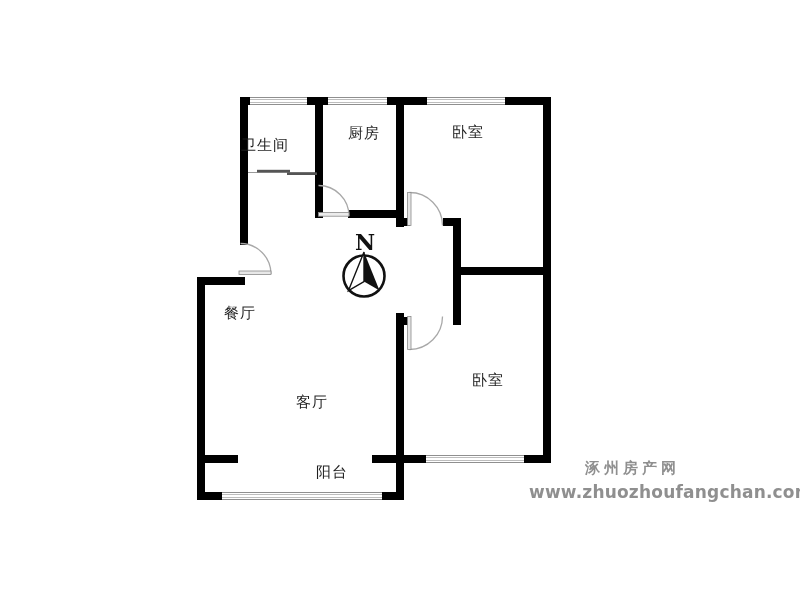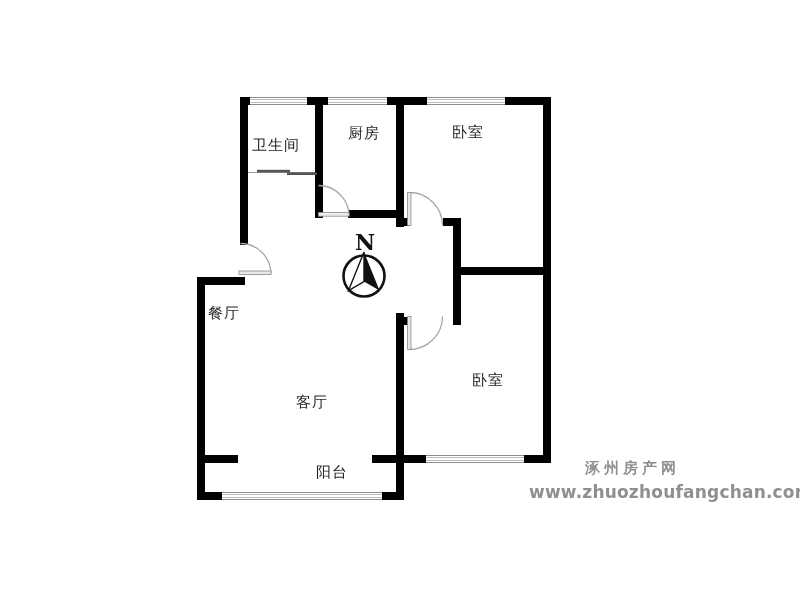--- a/index.html
+++ b/index.html
@@ -75,24 +75,24 @@
 
     <line x1="248" y1="172.5" x2="315" y2="172.5" stroke="#9a9a9a" stroke-width="1"></line>
     <rect x="257" y="169.8" width="33" height="2.6" fill="#555"></rect>
     <rect x="287" y="172.4" width="30" height="2.6" fill="#555"></rect>
 
     <circle cx="364" cy="276" r="20.5" fill="none" stroke="#111" stroke-width="2.6"></circle>
     <path d="M 364 252 L 348.5 290.5 L 364 281.5 Z" fill="#ffffff" stroke="#111" stroke-width="1.4"></path>
     <path d="M 364 252 L 379.5 290.5 L 364 281.5 Z" fill="#111"></path>
   </svg>
 
-  <div class="room-label" style="left:276px;top:145px;font-family:Liberation Mono, monospace;">卫生间</div>
+  <div class="room-label" style="left:265px;top:145px;font-family:Liberation Mono, monospace;">卫生间</div>
   <div class="room-label" style="left:364px;top:133px;">厨房</div>
   <div class="room-label" style="left:468px;top:132px;">卧室</div>
-  <div class="room-label" style="left:224px;top:313px;">餐厅</div>
+  <div class="room-label" style="left:240px;top:313px;">餐厅</div>
   <div class="room-label" style="left:312px;top:402px;">客厅</div>
   <div class="room-label" style="left:488px;top:380px;">卧室</div>
   <div class="room-label" style="left:332px;top:472px;font-family:Liberation Mono, monospace;">阳台</div>
 
   <div class="compass-n" style="left:365px;top:242px;">N</div>
 
   <div class="wm wm-name">涿州房产网</div>
   <div class="wm wm-url">www.zhuozhoufangchan.com</div>
 
 </div>

